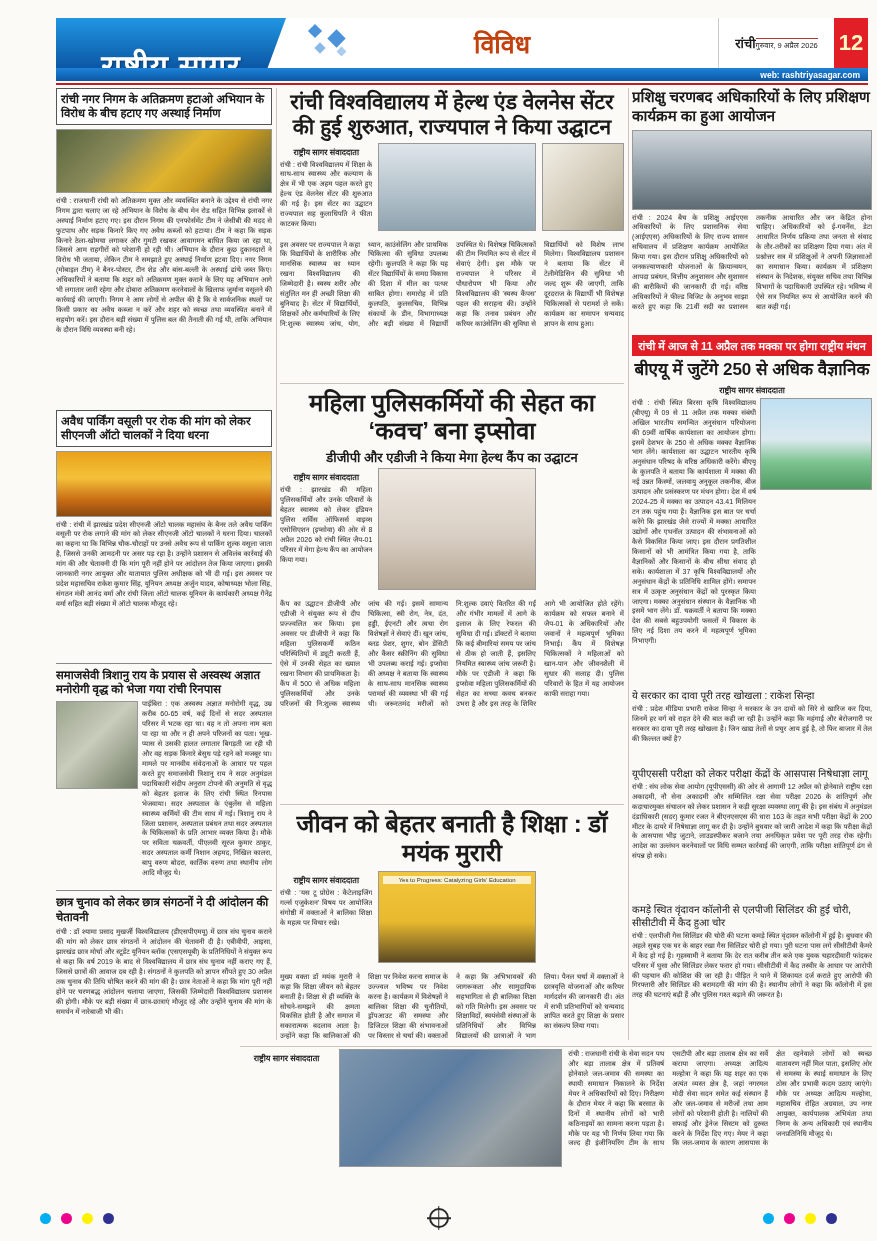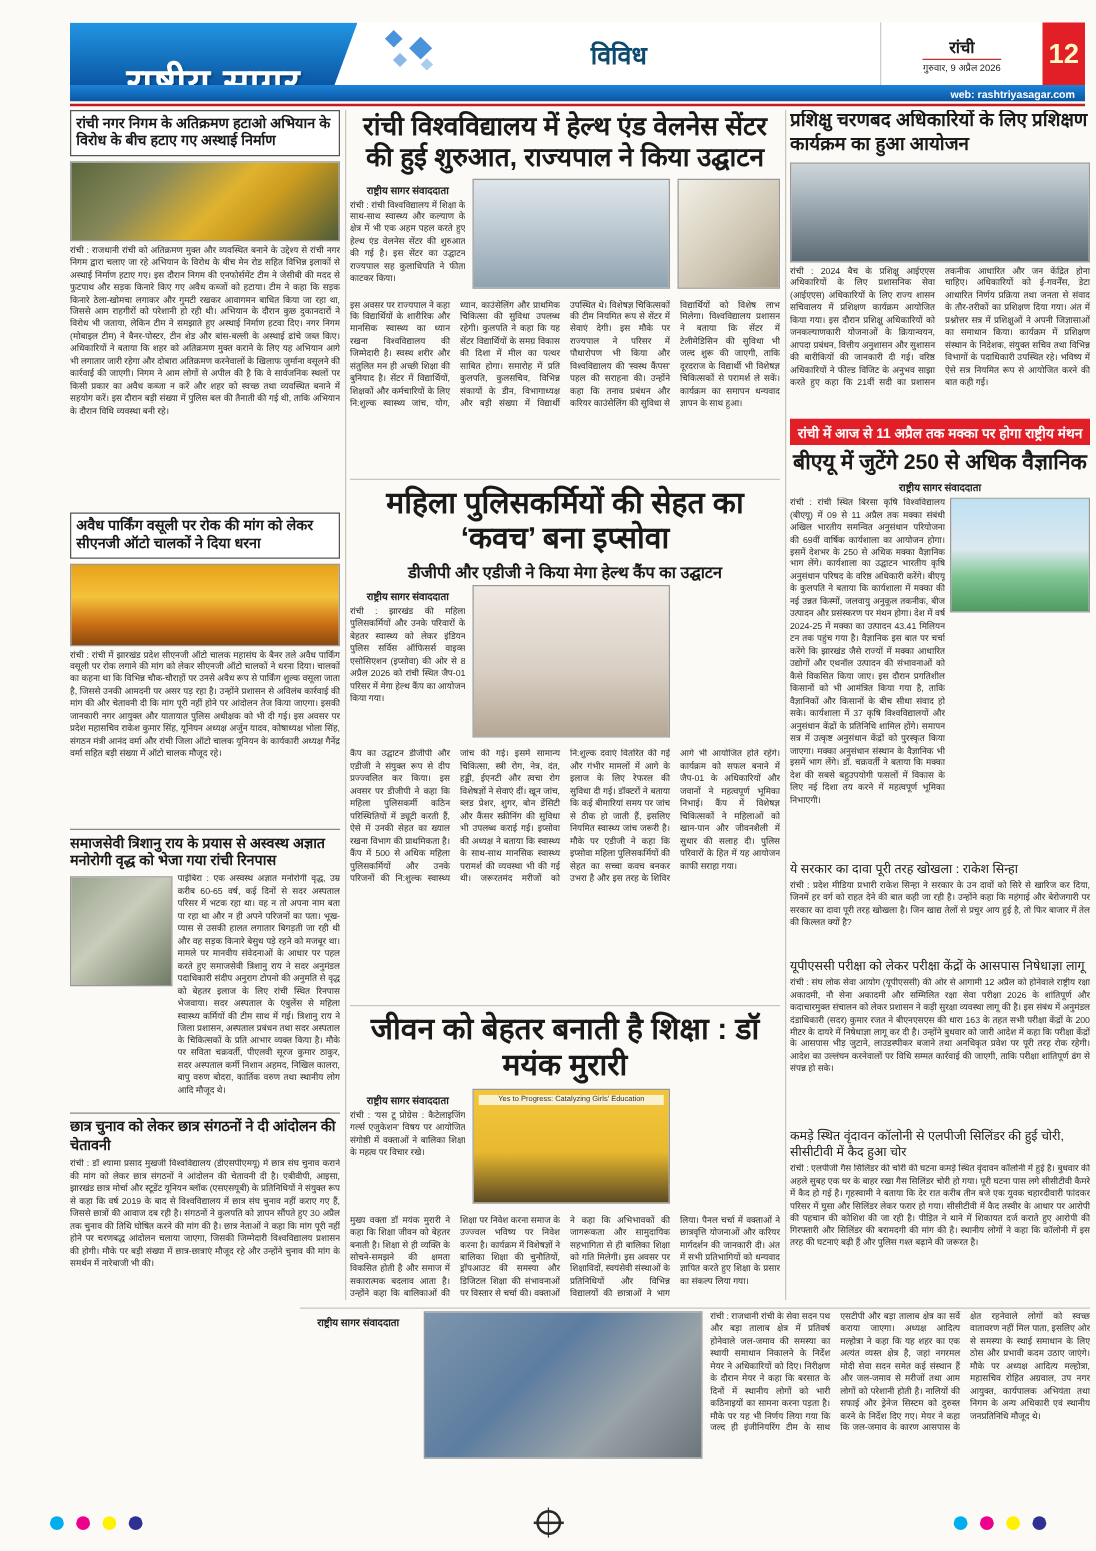--- a/index.html
+++ b/index.html
@@ -19,22 +19,22 @@
     clip-path:polygon(0 0,100% 0,92% 100%,0 100%);
   }
   .logo-text { color:#fff; font-size:31px; font-weight:bold; letter-spacing:1px; text-shadow:1px 1px 2px rgba(0,0,0,.4);margin-top:43px; }
   .mast-mid { flex:1; position:relative; display:flex; align-items:center; justify-content:center; background:#fff; }
   .diamonds { position:absolute; left:18px; top:6px; width:70px; height:38px; }
   .diamonds i { position:absolute; width:10px; height:10px; background:#2a7fd4; transform:rotate(45deg); opacity:.85; }
   .diamonds i:nth-child(1){left:6px;top:2px;}
   .diamonds i:nth-child(2){left:26px;top:8px;width:13px;height:13px;}
   .diamonds i:nth-child(3){left:12px;top:20px;width:8px;height:8px;opacity:.55;}
   .diamonds i:nth-child(4){left:34px;top:24px;width:7px;height:7px;opacity:.4;}
-  .section-title { font-size:20px; font-weight:bold; color:#0c4a6e; }
-  .mast-right { width:130px; border-left:1px solid #ccc; display:flex; flex-direction:column; align-items:center; justify-content:center; background:#fff; }
+  .section-title { font-size:25px; font-weight:bold; color:#c2410c; }
+  .mast-right { width:116px; border-left:1px solid #ccc; display:flex; align-items:center; justify-content:center; background:#fff; }
   .city { font-size:13px; font-weight:bold; }
   .date-line { font-size:7.5px; border-top:1px solid #b33; padding-top:1px; margin-top:1px; color:#222; }
   .pageno-box { width:34px; background:#e21e26; color:#fef9c3; display:flex; align-items:center; justify-content:center; font-size:22px; font-weight:bold; }
   .web-strip { position:absolute; left:56px; top:68px; width:812px; height:13px;
     background:linear-gradient(180deg,#1d83d8,#0b57a4); color:#fff; font-size:8.5px; font-weight:bold;
     display:flex; justify-content:flex-end; align-items:center; padding-right:8px; }
   .red-rule { position:absolute; left:56px; top:83px; width:812px; height:2px; background:#c21c22; }
 
   
   .byline { font-size:8px; font-weight:bold; color:#222; text-align:center; margin:3px 0; }

